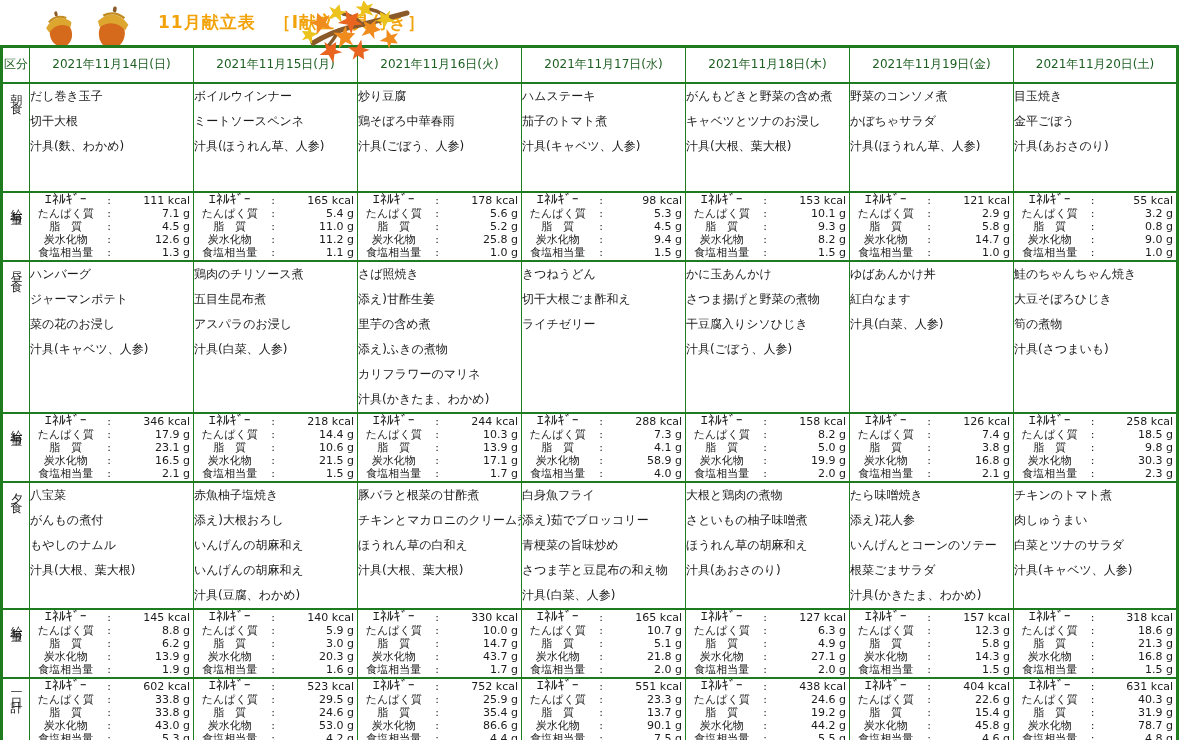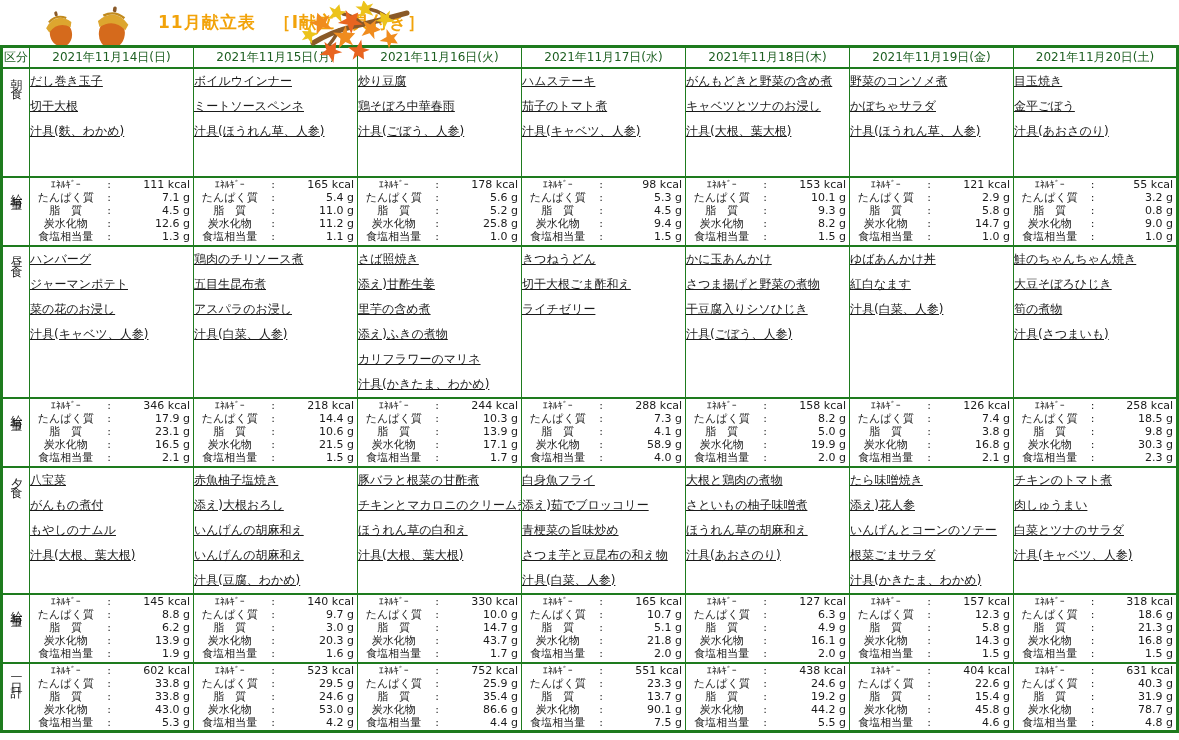--- a/index.html
+++ b/index.html
@@ -37,50 +37,50 @@
     z-index:2;
     background:#fff;
   }
   table.menu th,table.menu td{
     border:1px solid var(--green);
     padding:0;
     vertical-align:top;
     overflow:hidden;
   }
   col.c-kubun{width:28px;}
-  tr.date-row{height:21px;}
+  tr.date-row{height:36px;}
   tr.date-row th{
     font-size:12px;font-weight:normal;color:var(--green-text);
     text-align:center;vertical-align:middle;
     border-bottom-width:2px;
   }
   th.kubun{font-size:11px;color:var(--green-text);vertical-align:middle;text-align:center;}
   tr.menu-row>th,tr.menu-row>td,
   tr.nutri-row>th,tr.nutri-row>td{border-top-width:2px;}
   tr.row-breakfast{height:109px;}
   tr.row-lunch{height:152px;}
   tr.row-dinner{height:118px;}
   tr.nutri-row{height:69px;}
   th.vhead{vertical-align:middle;text-align:center;}
   .vlabel{
     writing-mode:vertical-rl;text-orientation:upright;
     font-size:12px;font-weight:normal;color:var(--ink);
     display:inline-block;margin:0 auto;
   }
   .vlabel.sparse{letter-spacing:9px;}
   .vlabel.mid{letter-spacing:3px;}
-  td.menu-cell{padding:3px 6px 0 7px;text-decoration:underline;}
+  td.menu-cell{padding:3px 6px 0 7px;}
   .menu-item{
     font-size:12px;line-height:25px;color:var(--ink);
     white-space:nowrap;
   }
   td.nutri-cell{padding:3px 3px 1px 3px;vertical-align:middle;}
   .nline{display:flex;align-items:baseline;font-size:11px;line-height:13px;color:var(--ink);}
   .nlabel{width:44%;text-align:center;white-space:nowrap;}
-  .nlabel.small{font-size:10px;}
+  .nlabel.small{font-size:14px;}
   .ncolon{width:9%;text-align:center;}
   .nvalue{flex:1;text-align:right;padding-right:3px;white-space:nowrap;}
 </style>
 </head>
 <body>
 
 <div class="page">
 
   <div class="header">
 
@@ -693,21 +693,21 @@
           </td>
           <td class="nutri-cell">
             <div class="nline">
               <span class="nlabel small">ｴﾈﾙｷﾞｰ</span>
               <span class="ncolon">:</span>
               <span class="nvalue">140 kcal</span>
             </div>
             <div class="nline">
               <span class="nlabel">たんぱく質</span>
               <span class="ncolon">:</span>
-              <span class="nvalue">9.7 g</span>
+              <span class="nvalue">5.9 g</span>
             </div>
             <div class="nline">
               <span class="nlabel">脂　質</span>
               <span class="ncolon">:</span>
               <span class="nvalue">3.0 g</span>
             </div>
             <div class="nline">
               <span class="nlabel">炭水化物</span>
               <span class="ncolon">:</span>
               <span class="nvalue">20.3 g</span>
@@ -784,21 +784,21 @@
               <span class="nvalue">6.3 g</span>
             </div>
             <div class="nline">
               <span class="nlabel">脂　質</span>
               <span class="ncolon">:</span>
               <span class="nvalue">4.9 g</span>
             </div>
             <div class="nline">
               <span class="nlabel">炭水化物</span>
               <span class="ncolon">:</span>
-              <span class="nvalue">16.1 g</span>
+              <span class="nvalue">27.1 g</span>
             </div>
             <div class="nline">
               <span class="nlabel">食塩相当量</span>
               <span class="ncolon">:</span>
               <span class="nvalue">2.0 g</span>
             </div>
           </td>
           <td class="nutri-cell">
             <div class="nline">
               <span class="nlabel small">ｴﾈﾙｷﾞｰ</span>

